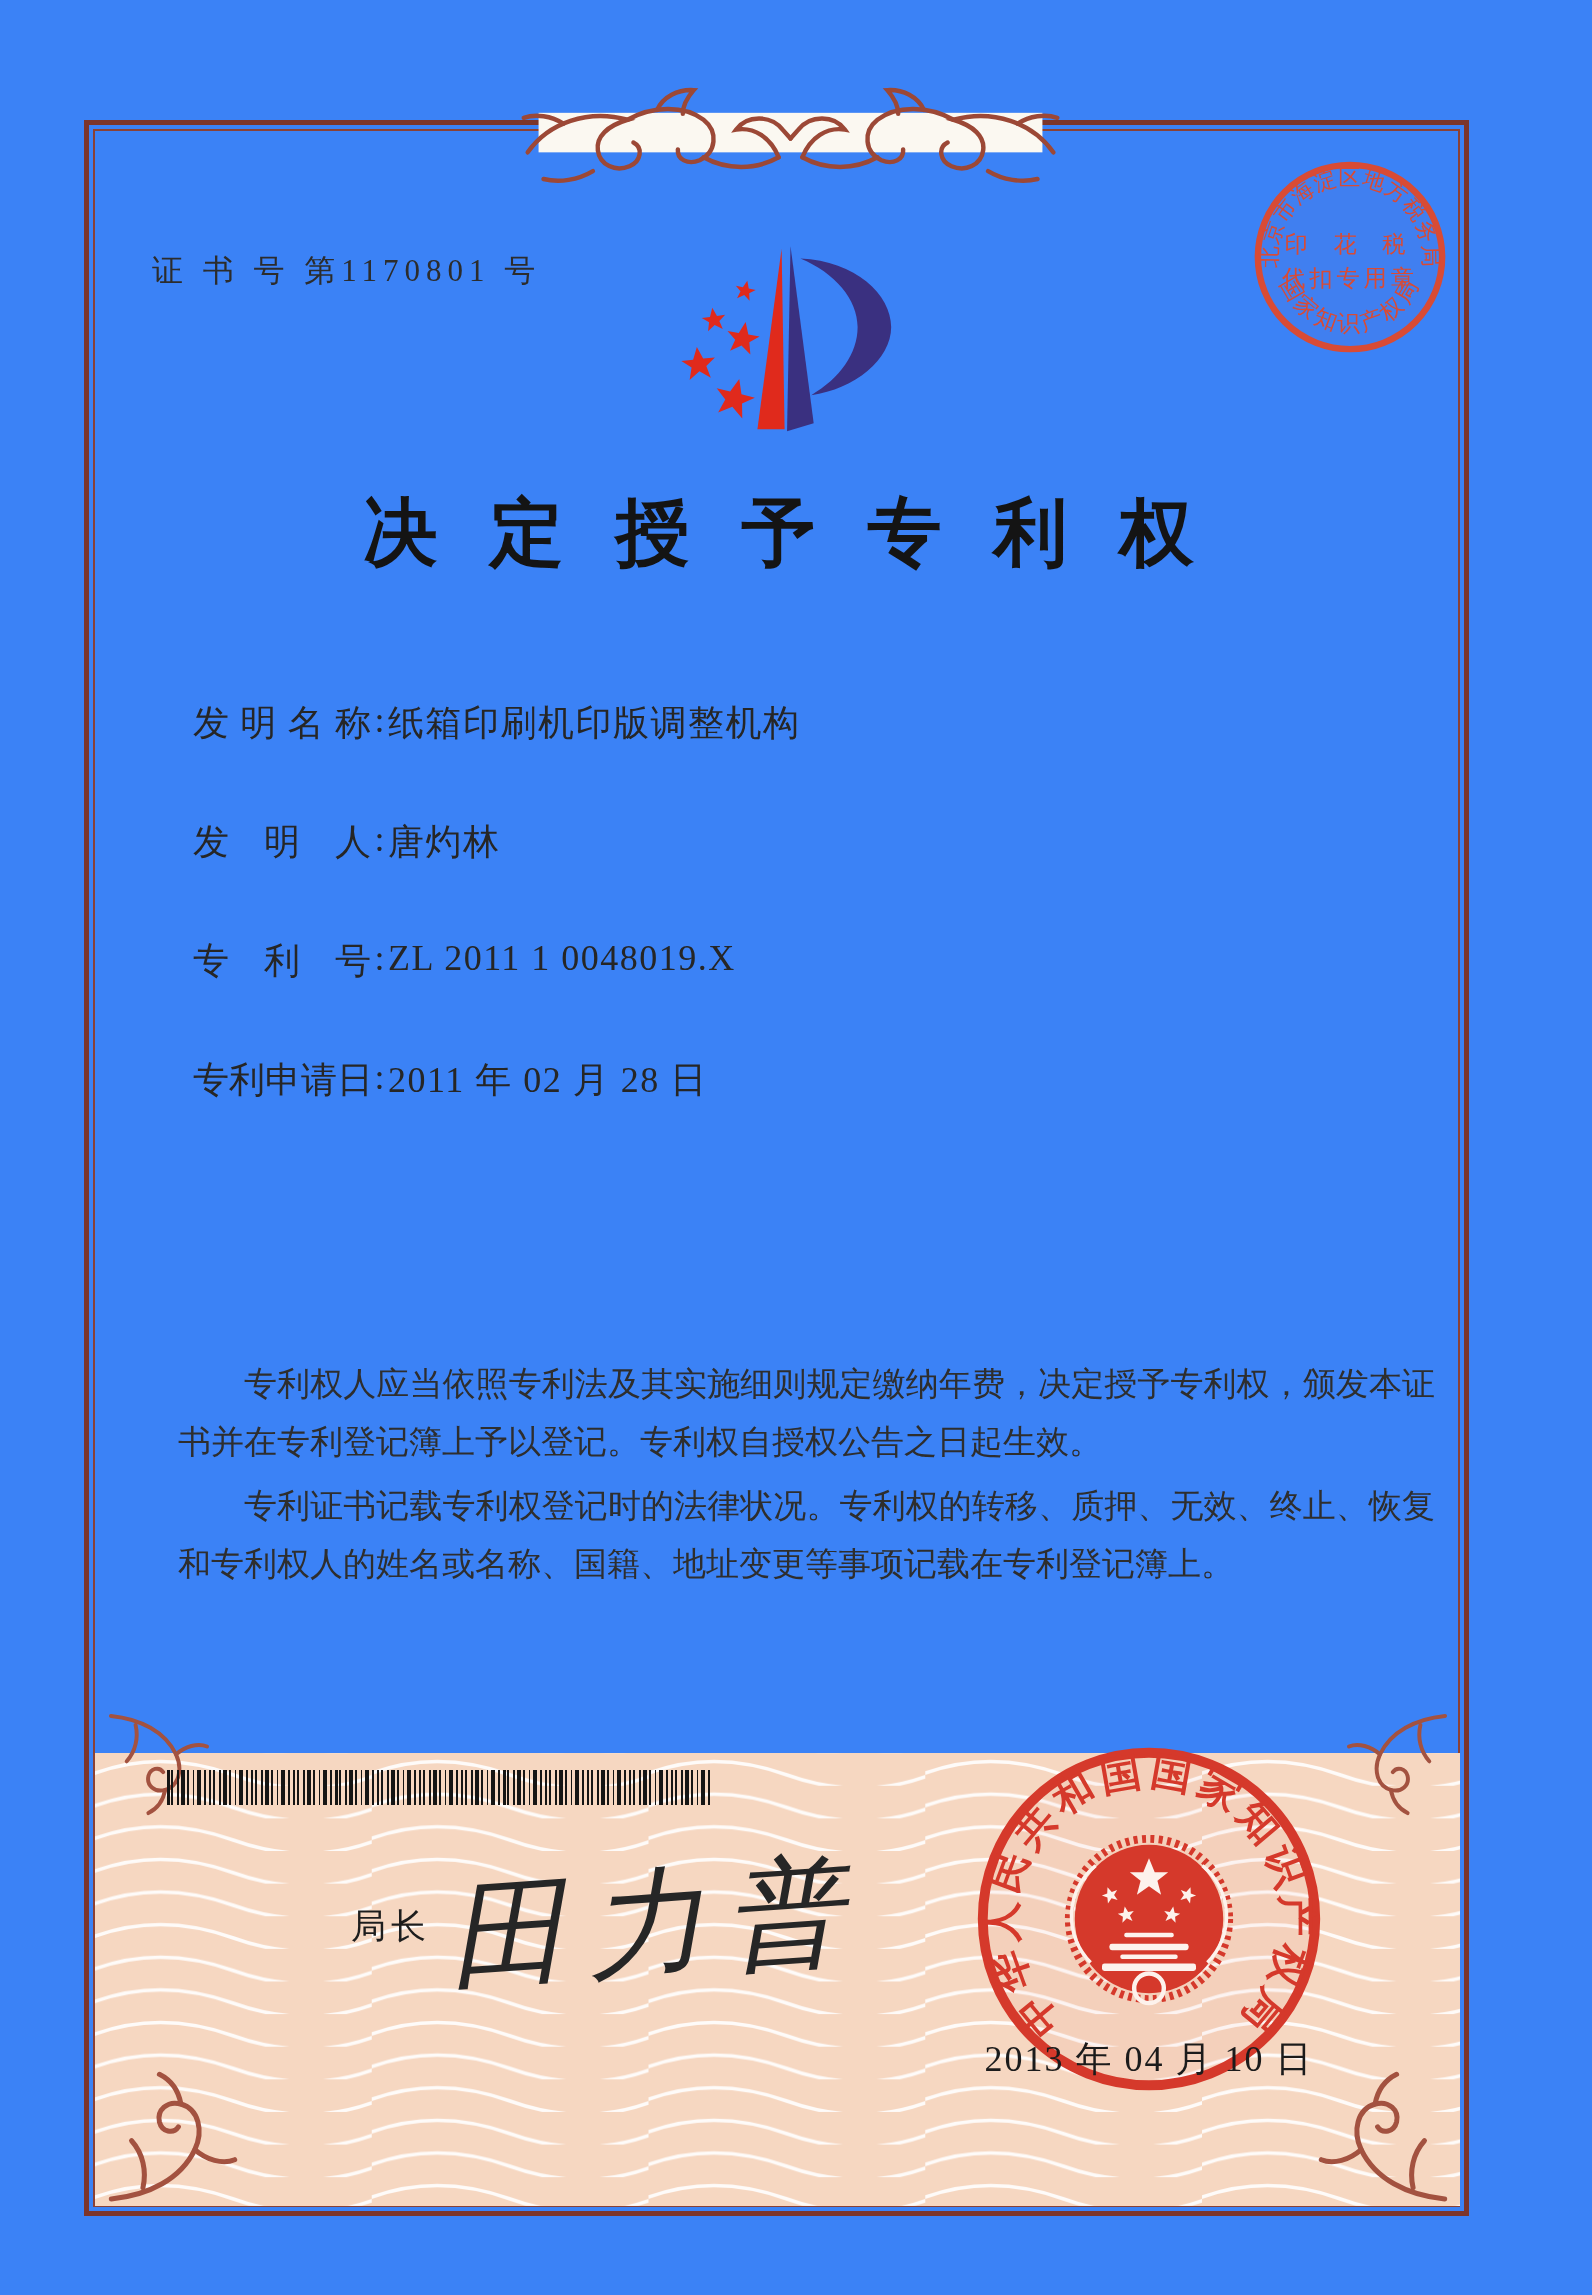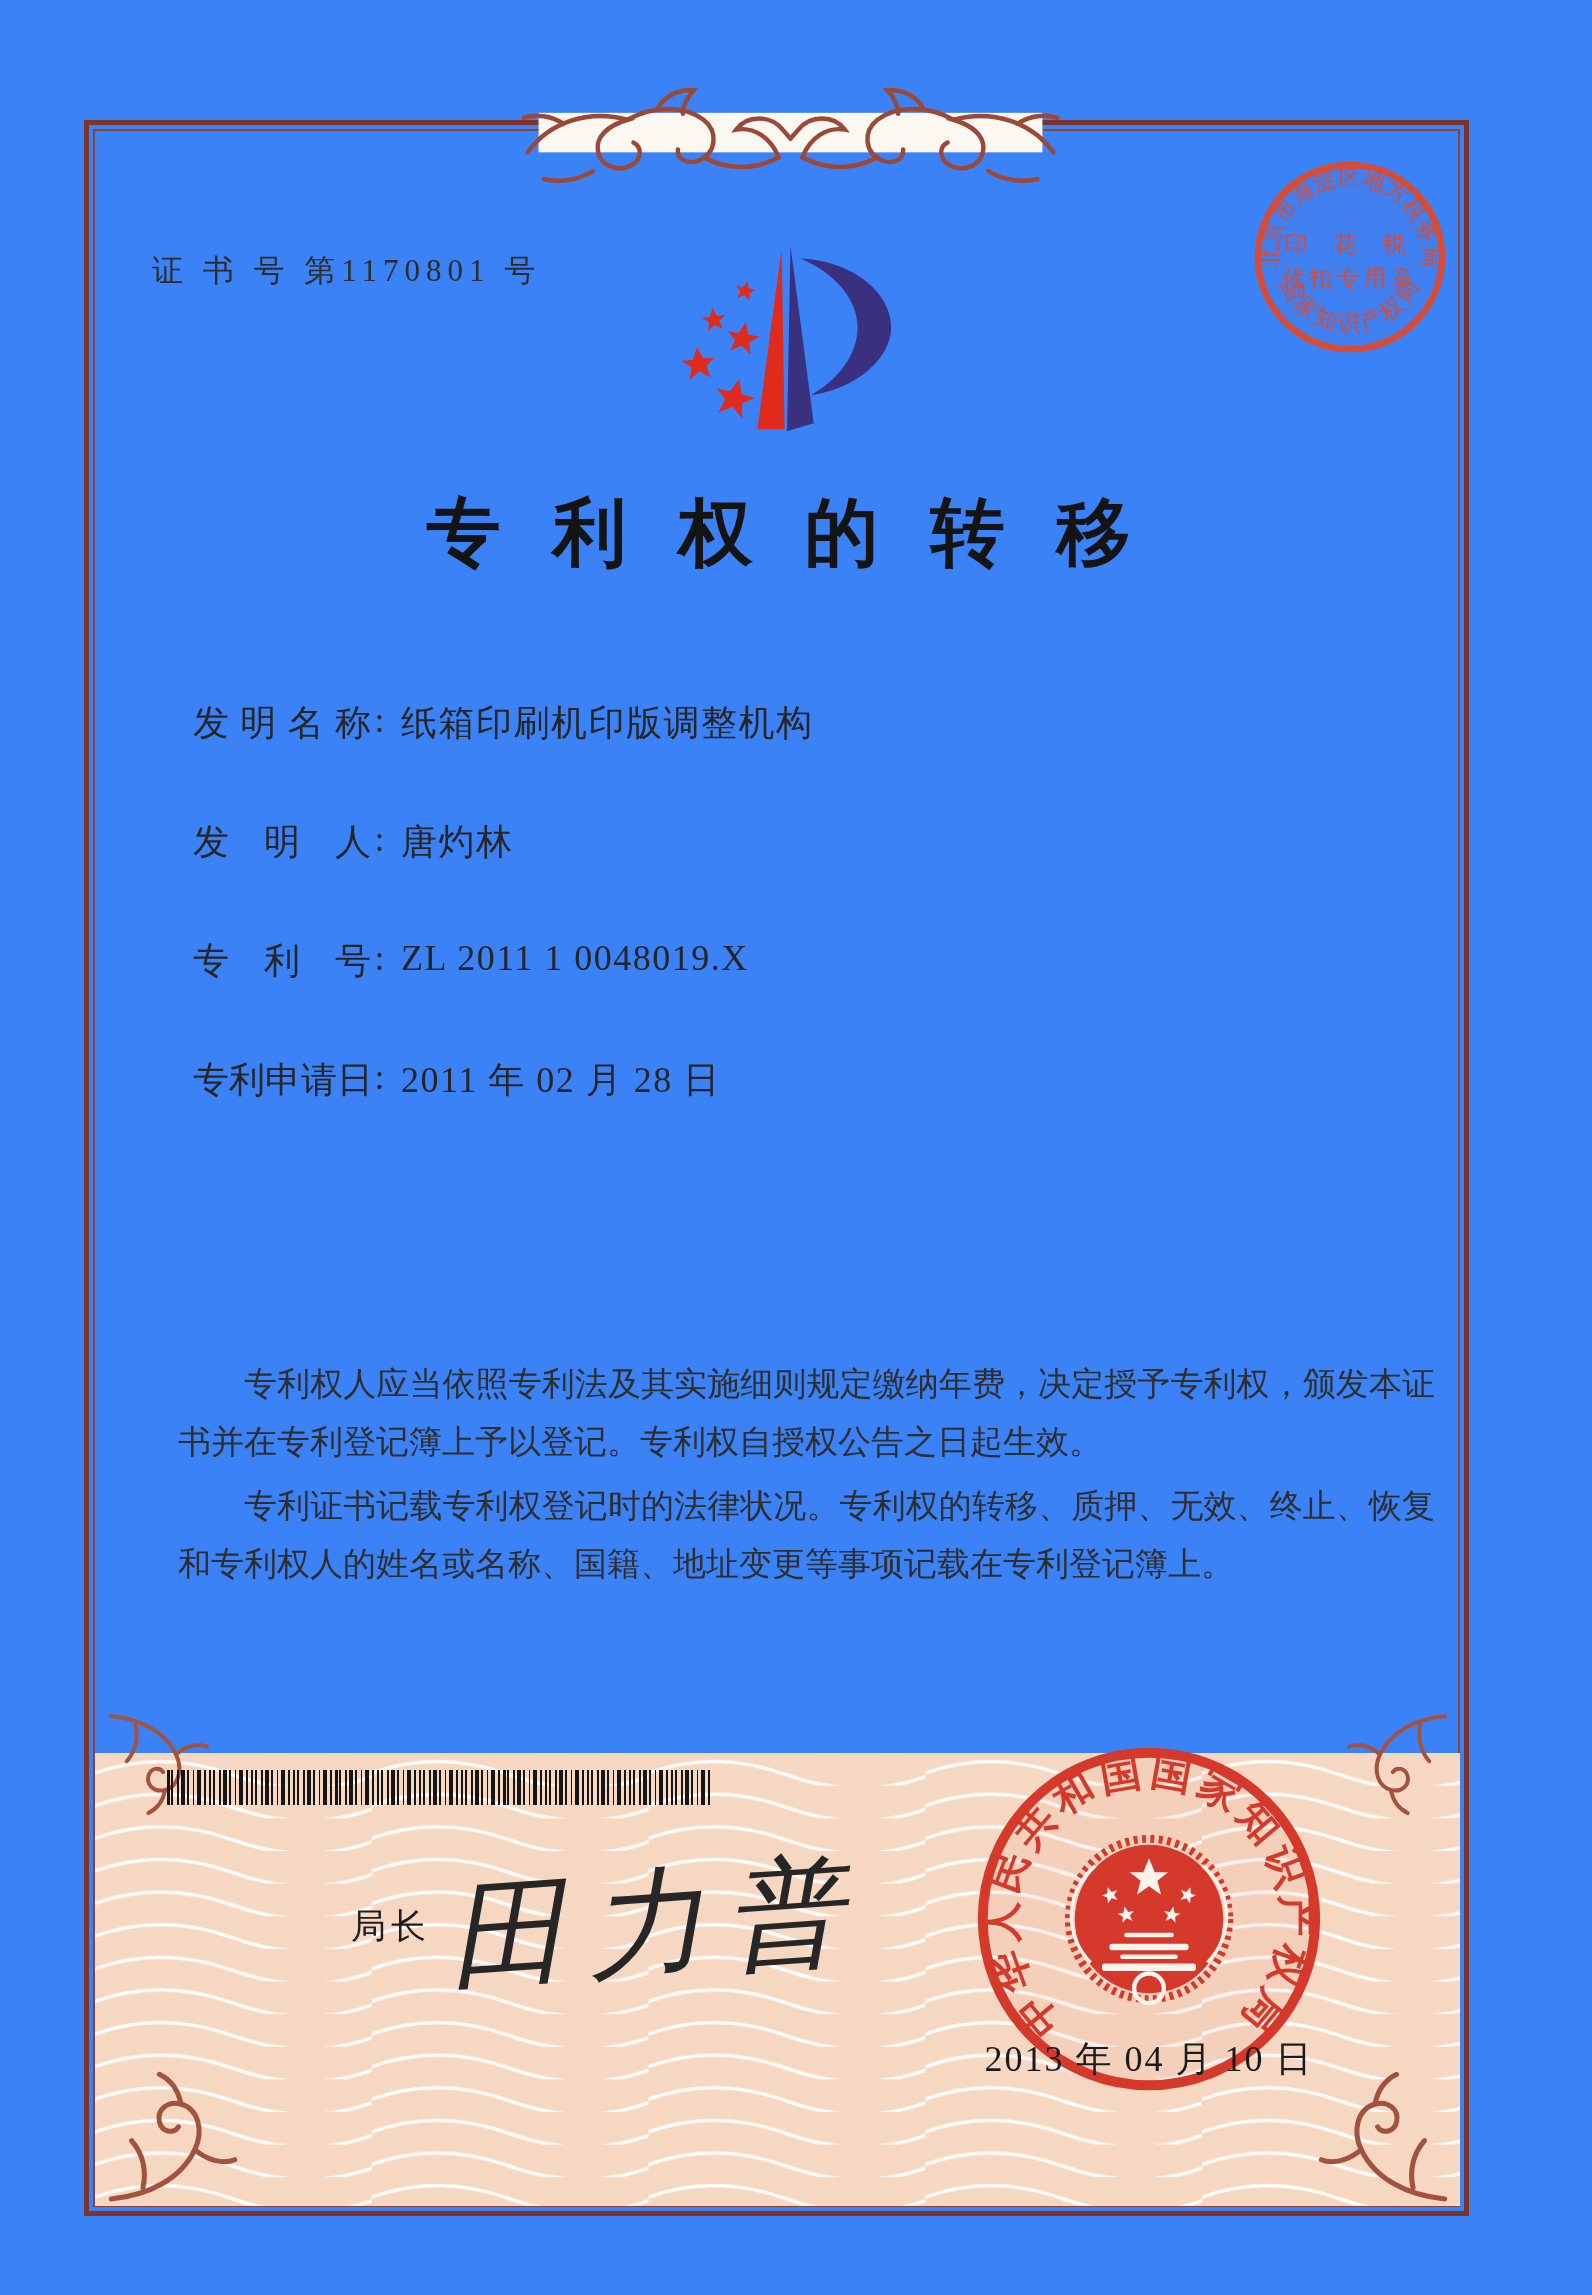--- a/index.html
+++ b/index.html
@@ -30,21 +30,21 @@
     font-size:74px;font-weight:bold;color:#141414;white-space:nowrap;
   }
   
   .fields{position:absolute;left:193px;top:699px;}
   .frow{height:119px;font-size:36px;white-space:nowrap;color:#262626;}
   .flabel{
     display:inline-block;width:178px;vertical-align:top;
     text-align:justify;text-align-last:justify;-moz-text-align-last:justify;
   }
   .fcolon{display:inline-block;width:17px;text-align:center;vertical-align:top;}
-  .fvalue{display:inline-block;margin-left:13px;vertical-align:top;letter-spacing:1.5px;}
+  .fvalue{display:inline-block;vertical-align:top;letter-spacing:1.5px;}
   
   .body-text{
     position:absolute;left:178px;top:1355px;width:1257px;
     font-size:33px;line-height:58px;text-align:justify;color:#2e2e2e;
   }
   .body-text p{margin:0 0 6px 0;text-indent:2em;}
   
   .band{
     position:absolute;left:95px;top:1753px;width:1365px;height:453px;
     background:#f6d7c1;
@@ -141,21 +141,21 @@
     <text font-size="44" letter-spacing="2" fill="#d84b35" text-anchor="middle" font-family="'Liberation Serif','DejaVu Serif',serif">
       <textPath href="#ts-top" startOffset="50%">北京市海淀区地方税务局</textPath>
     </text>
     <text x="210" y="200" font-size="47" letter-spacing="20" text-anchor="middle" fill="#d84b35" font-family="'Liberation Serif','DejaVu Serif',serif">印 花 税</text>
     <text x="210" y="268" font-size="47" letter-spacing="8" text-anchor="middle" fill="#d84b35" font-family="'Liberation Serif','DejaVu Serif',serif">代扣专用章</text>
     <text font-size="46" letter-spacing="6" fill="#d84b35" text-anchor="middle" font-family="'Liberation Serif','DejaVu Serif',serif">
       <textPath href="#ts-bot" startOffset="50%">国家知识产权局</textPath>
     </text>
   </svg>
 
-  <div class="title">专利权的转移</div>
+  <div class="title">决定授予专利权</div>
 
   <div class="fields">
     <div class="frow">
       <span class="flabel">发明名称</span><span class="fcolon">:</span><span class="fvalue">纸箱印刷机印版调整机构</span>
     </div>
     <div class="frow">
       <span class="flabel">发明人</span><span class="fcolon">:</span><span class="fvalue">唐灼林</span>
     </div>
     <div class="frow">
       <span class="flabel">专利号</span><span class="fcolon">:</span><span class="fvalue">ZL 2011 1 0048019.X</span>

